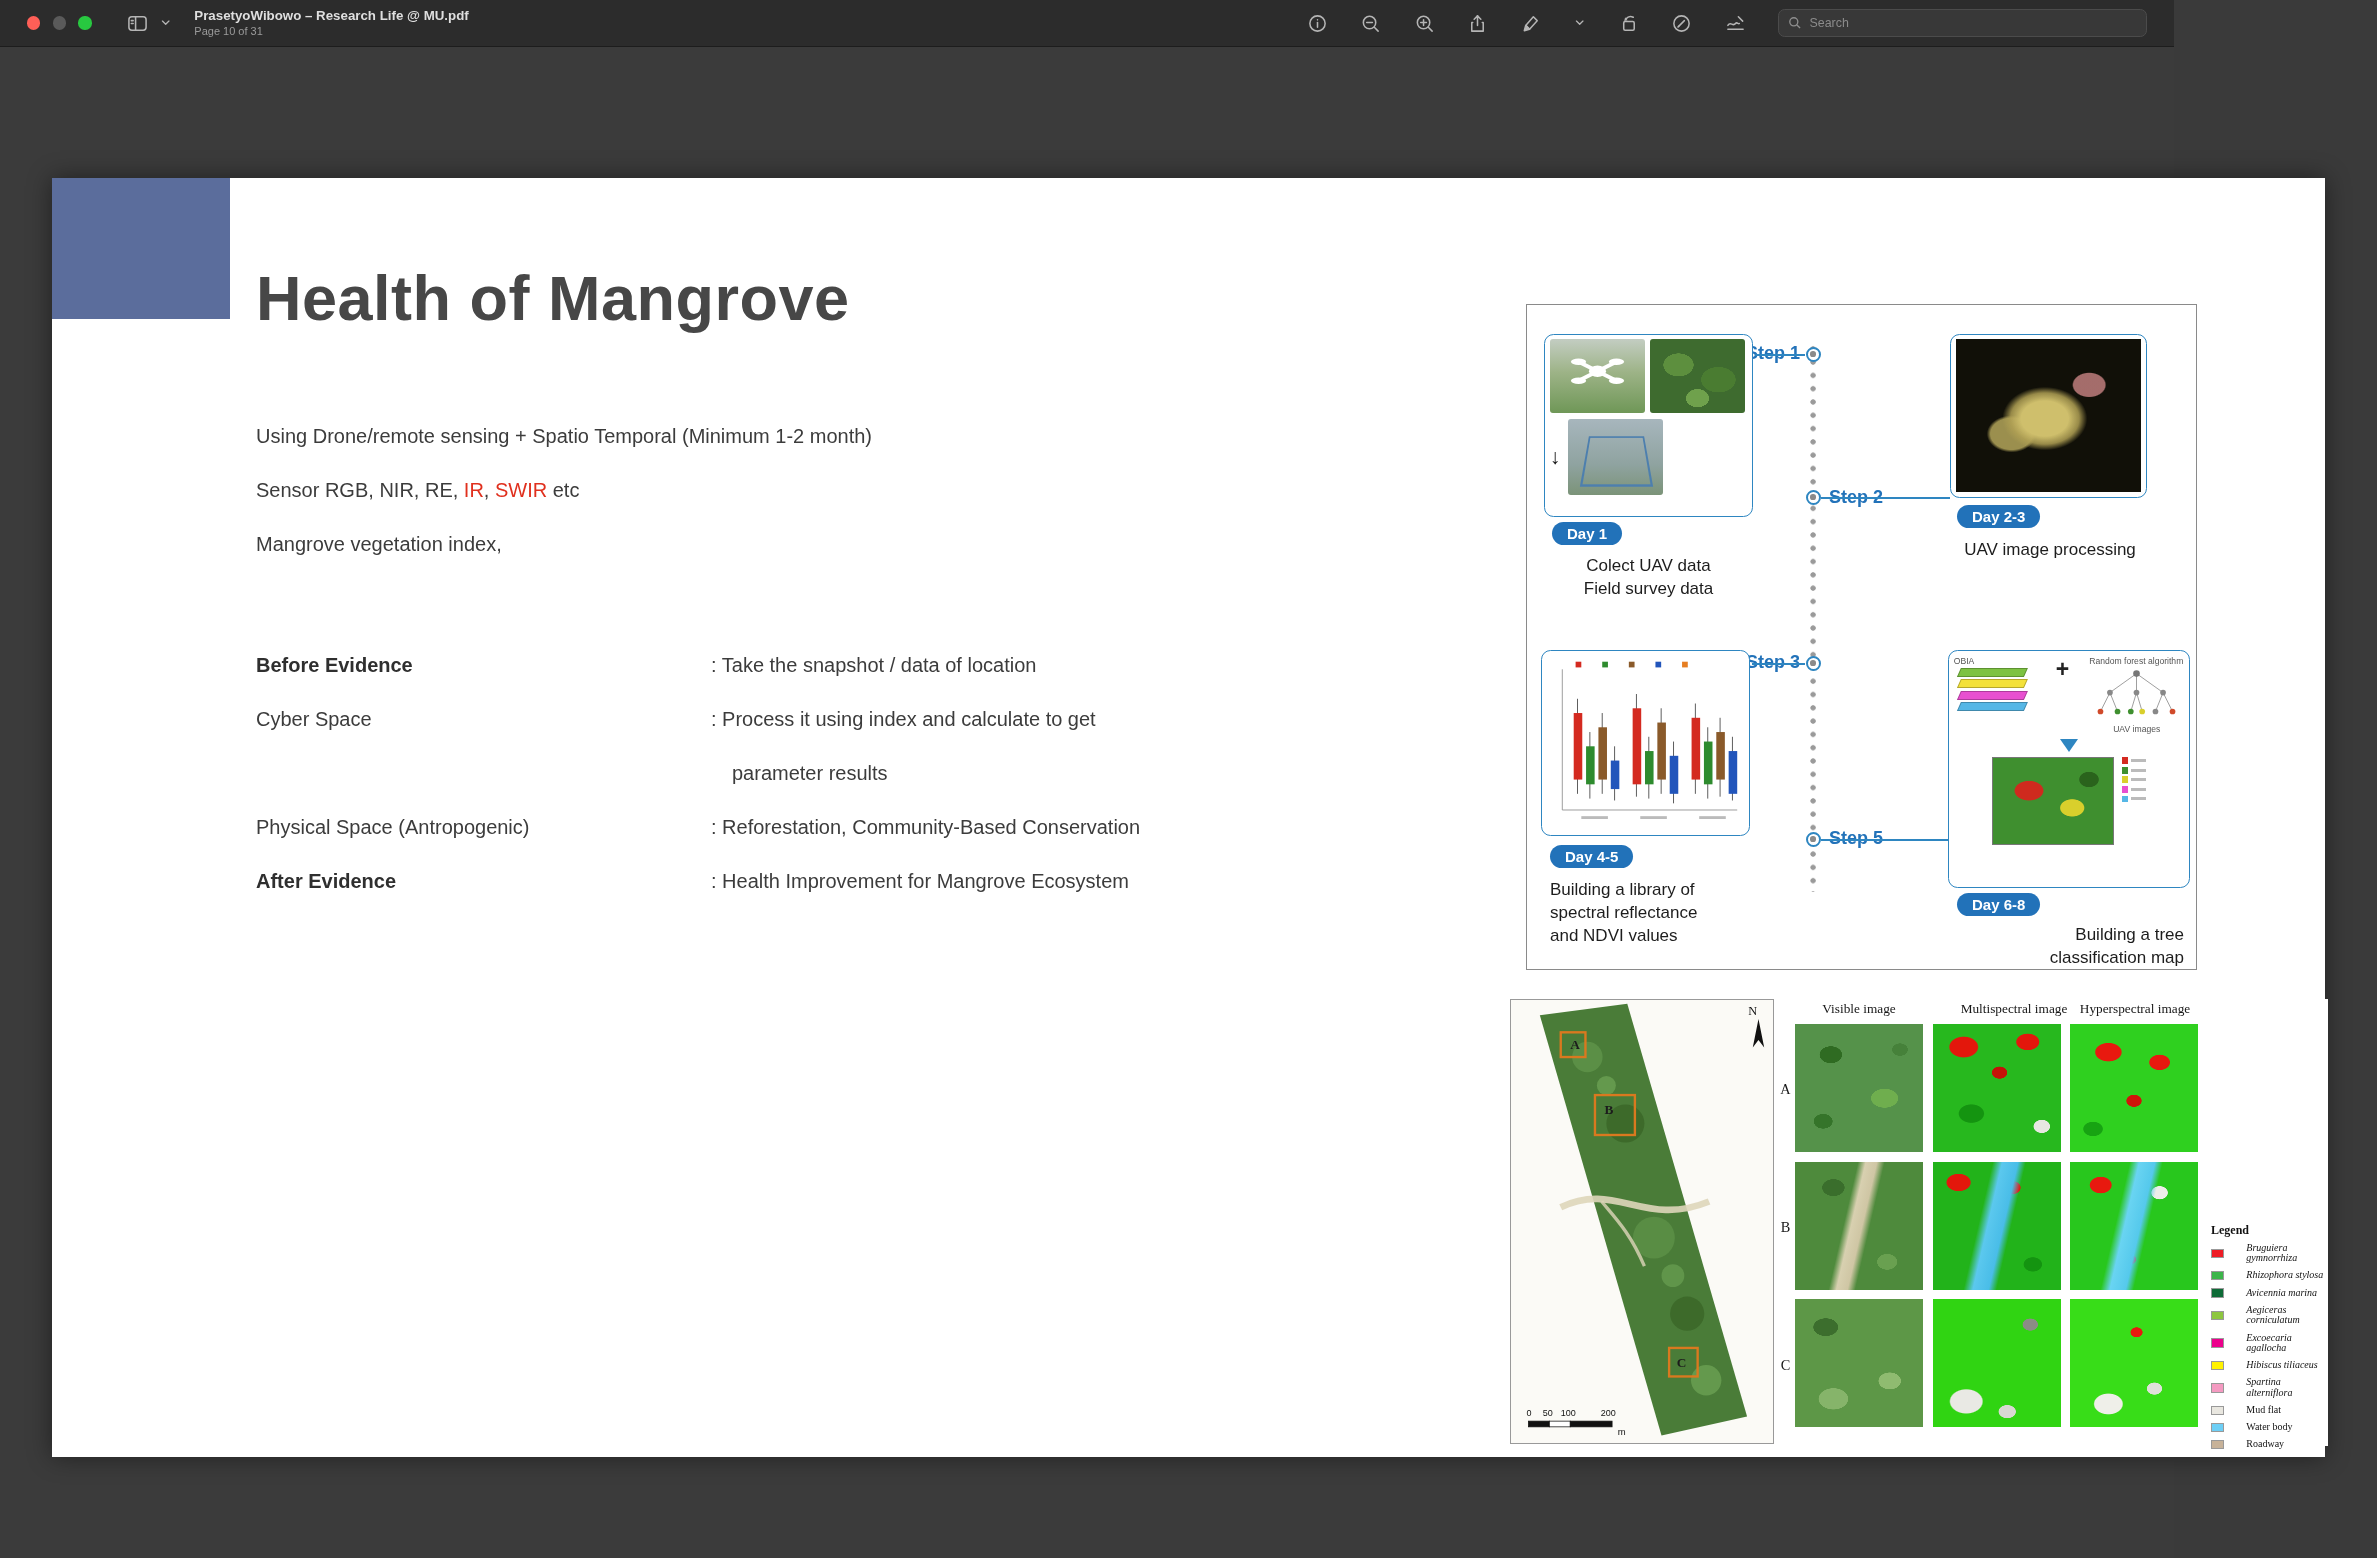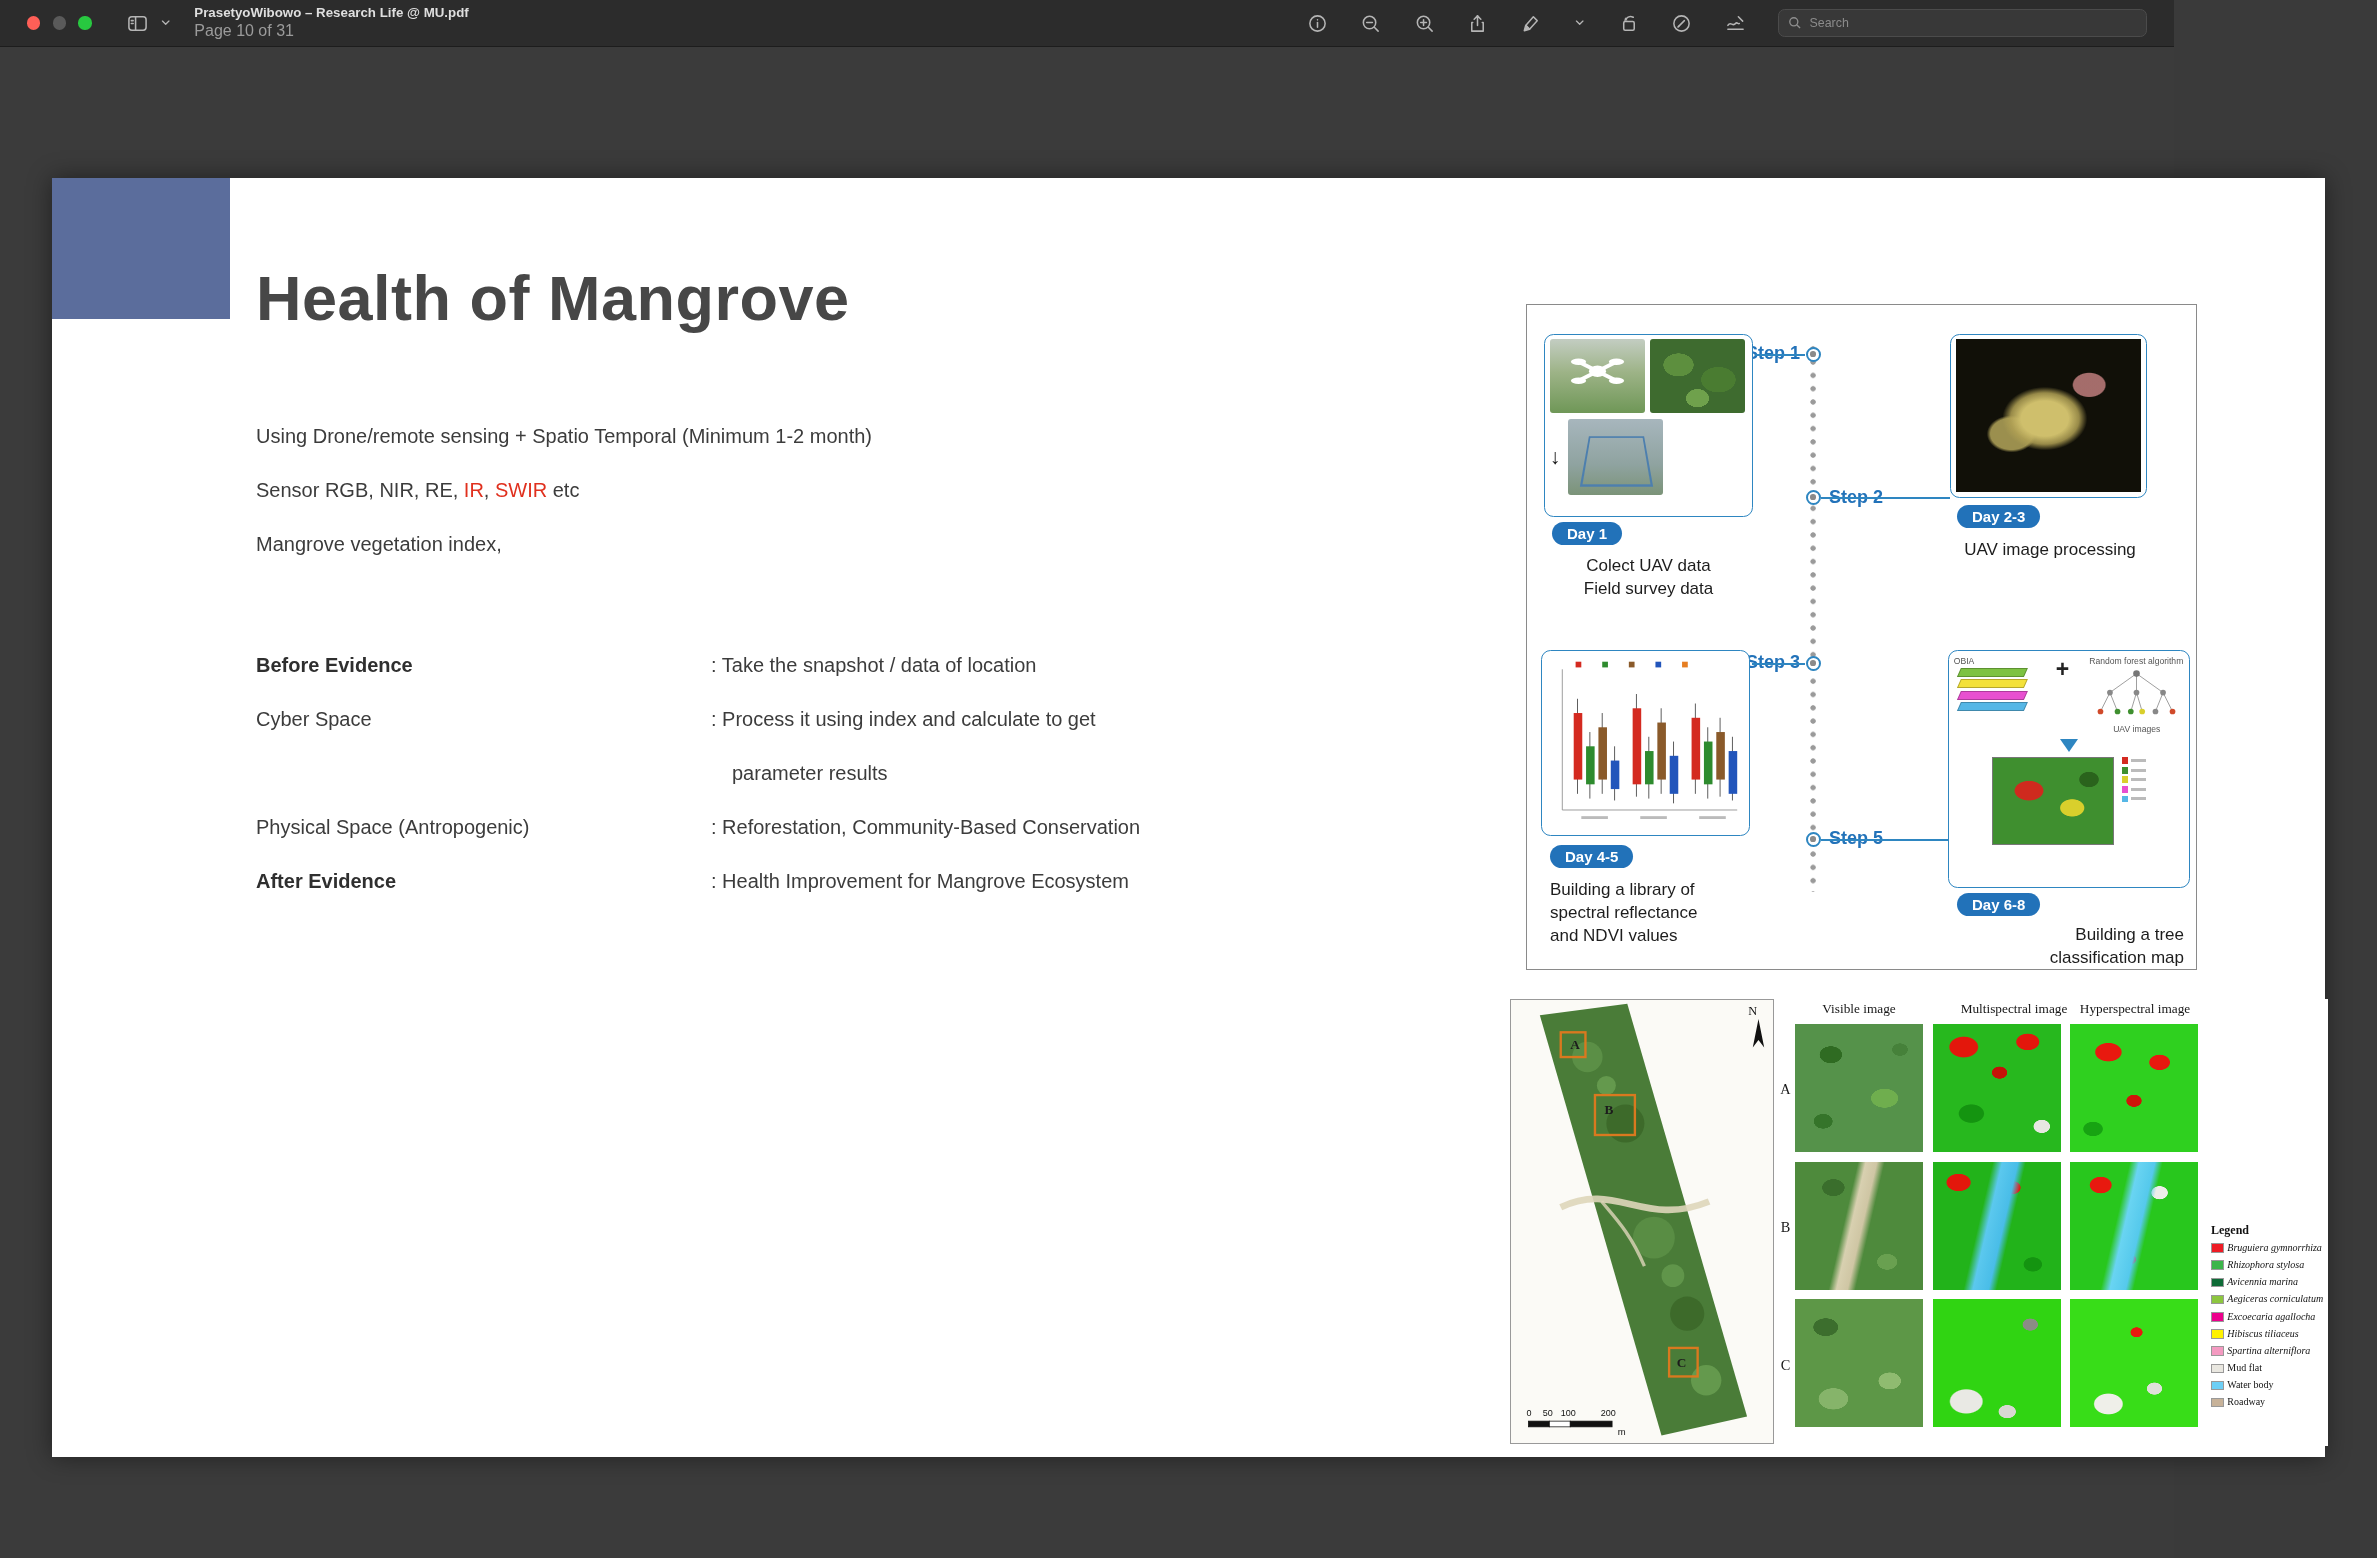--- a/index.html
+++ b/index.html
@@ -19,21 +19,21 @@
   }
   .lights { display:flex; gap:12.4px; margin-right:28.5px; }
   .light { width:13.3px; height:13.3px; border-radius:50%; }
   .light.red { background:#ff5f57; }
   .light.yellow { background:#5a5a5a; }
   .light.green { background:#28c840; }
   .tb-btn { display:flex; align-items:center; justify-content:center; background:none; border:none; padding:0 5.7px; cursor:default; }
   .tb-btn svg { stroke:#b5b5b5; fill:none; stroke-width:1.6; stroke-linecap:round; stroke-linejoin:round; }
   .title-block { margin-left:17px; line-height:1.15; }
   .win-title { font-size:13.3px; font-weight:bold; color:#dfdfdf; }
-  .win-sub { font-size:16px; color:#9b9b9b; margin-top:1.9px; }
+  .win-sub { font-size:11px; color:#9b9b9b; margin-top:1.9px; }
   .tb-spacer { flex:1; }
   .tb-group { display:flex; align-items:center; gap:21px; margin-right:25px; }
   .search-field {
     width:369px; height:28.5px; background:#383838; border:1px solid #4b4b4b;
     border-radius:6.7px; display:flex; align-items:center; padding:0 8.6px; gap:5.7px;
   }
   .search-field svg { stroke:#8e8e8e; fill:none; stroke-width:1.5; }
   .search-field input {
     flex:1; background:transparent; border:none; outline:none;
     color:#cfcfcf; font-size:12.4px; font-family:"Liberation Sans", sans-serif;
@@ -193,21 +193,21 @@
     radial-gradient(13.3px 10.5px at 76% 20%, #8c8c86 0 55%, transparent 60%),
     #30d412; }
   .cC3 { background:
     radial-gradient(25px 18px at 30% 82%, #efefe9 0 55%, transparent 60%),
     radial-gradient(13.3px 10.5px at 66% 70%, #e0e0da 0 55%, transparent 60%),
     radial-gradient(10.5px 8.6px at 52% 26%, #e8190f 0 55%, transparent 60%),
     #38dd18; }
 
   .legend-box { position:absolute; left:701px; top:224px; width:114px; }
   .legend-title { font-family:"Liberation Serif", serif; font-weight:bold; font-size:12px; color:#111; margin-bottom:4.8px; }
-  .legend-row { display:flex; align-items:center; gap:3px; margin-bottom:6.7px; }
+  .legend-row { display:flex; align-items:center; gap:22px; margin-bottom:6.7px; }
   .legend-swatch { width:13.3px; height:9.5px; flex:0 0 13.3px; border:0.5px solid #999; }
   .legend-label { font-family:"Liberation Serif", serif; font-size:10px; color:#111; line-height:10.5px; }
   .legend-label.italic { font-style:italic; }
 </style>
 </head>
 <body>
 
 <div class="app">
 
   <div class="titlebar">

